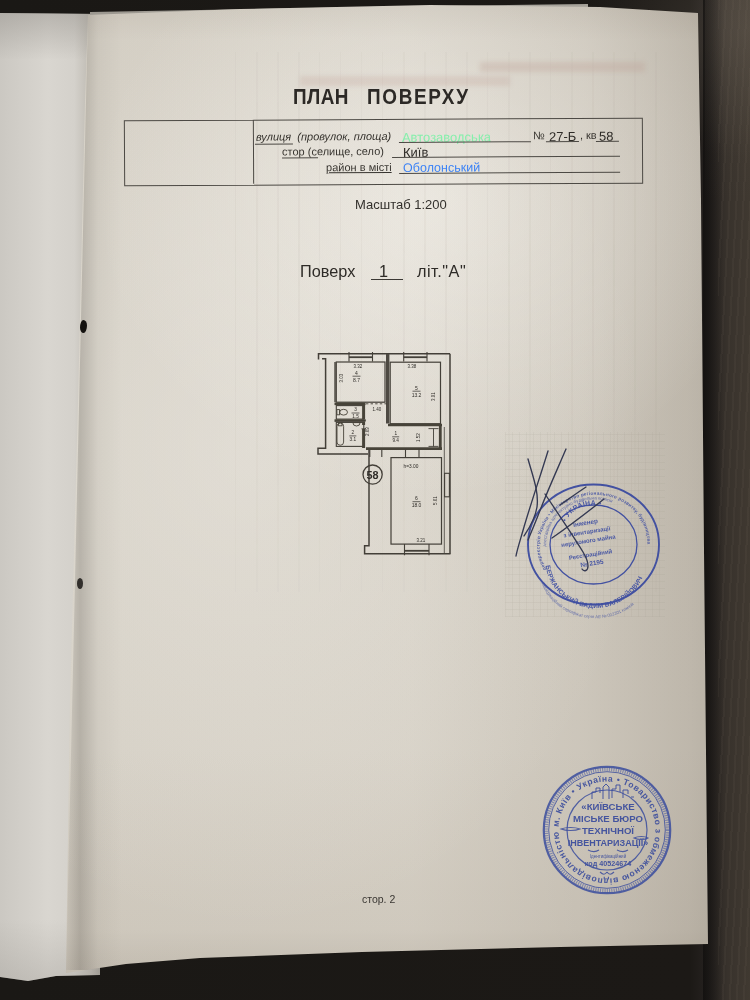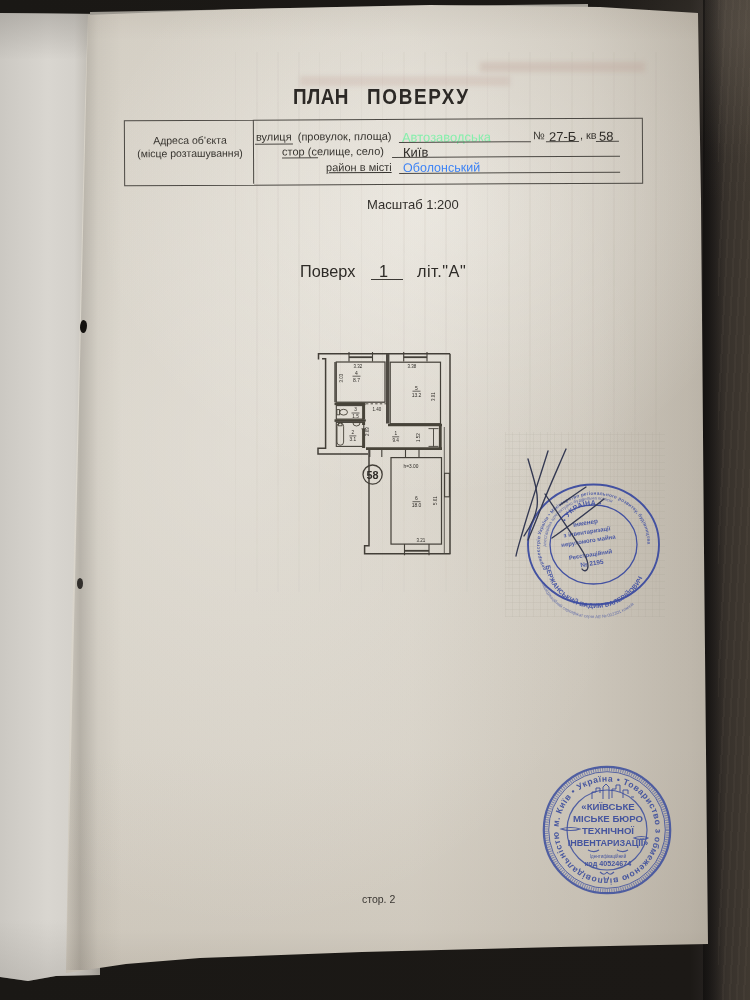--- a/index.html
+++ b/index.html
@@ -62,23 +62,22 @@
 
 <div class="abs" style="left:293px;top:84.5px;font-size:21.5px;font-weight:700;letter-spacing:0.5px;color:#2c2926;transform:scaleX(.88);transform-origin:0 0;">ПЛАН</div>
 <div class="abs" style="left:367px;top:84.5px;font-size:21.5px;font-weight:700;letter-spacing:1.9px;color:#2c2926;transform:scaleX(.88);transform-origin:0 0;">ПОВЕРХУ</div>
 
 <div class="abs" style="left:0;top:0;width:750px;height:300px;transform:rotate(-0.3deg);transform-origin:383px 151px;">
 
 <div class="abs" style="left:124px;top:119px;width:517px;height:64px;border:1.2px solid #4c4944;"></div>
 
 <div class="abs" style="left:253px;top:119px;width:1.2px;height:64px;background:#4c4944;"></div>
 
-<div class="abs" style="left:126px;top:133px;width:128px;text-align:center;font-size:10.5px;color:#37342f;line-height:12.5px;">Адреса об’єкта<br>(місце розташування)</div>
-
-<div class="abs" style="left:256px;top:130px;font-size:11px;color:#37342f;">вулиця&nbsp; (провулок, площа)</div>
+
+<div class="abs" style="left:256px;top:130px;font-size:11px;color:#37342f;font-style:italic;">вулиця&nbsp; (провулок, площа)</div>
 <div class="abs" style="left:402px;top:130px;font-size:13px;color:#86efac;">Автозаводська</div>
 <div class="abs" style="left:533px;top:130px;font-size:11px;color:#37342f;">№</div>
 <div class="abs" style="left:549px;top:130px;font-size:13px;color:#2e2b27;">27-Б</div>
 <div class="abs" style="left:580px;top:130px;font-size:11px;color:#37342f;">, кв</div>
 <div class="abs" style="left:599px;top:130px;font-size:13px;color:#2e2b27;">58</div>
 
 <div class="abs" style="left:255px;top:142.6px;width:38px;height:1px;background:#4c4944;"></div>
 <div class="abs" style="left:399px;top:142.2px;width:132px;height:1px;background:#4c4944;"></div>
 <div class="abs" style="left:546px;top:141.8px;width:33px;height:1px;background:#4c4944;"></div>
 <div class="abs" style="left:596px;top:141.5px;width:23px;height:1px;background:#4c4944;"></div>
@@ -86,21 +85,21 @@
 <div class="abs" style="left:282px;top:144.5px;font-size:11px;color:#37342f;">стор (селище, село)</div>
 <div class="abs" style="left:403px;top:144.5px;font-size:13px;color:#2e2b27;">Київ</div>
 <div class="abs" style="left:282px;top:157px;width:36px;height:1px;background:#4c4944;"></div>
 <div class="abs" style="left:392px;top:156.8px;width:228px;height:1px;background:#4c4944;"></div>
 
 <div class="abs" style="left:326px;top:160.5px;font-size:11px;color:#37342f;text-decoration:underline;">район в місті</div>
 <div class="abs" style="left:403px;top:160.5px;font-size:12.5px;color:#3b82f6;">Оболонський</div>
 <div class="abs" style="left:399px;top:173px;width:221px;height:1px;background:#4c4944;"></div>
 </div>
 
-<div class="abs" style="left:355px;top:197px;font-size:13px;color:#33302c;margin-left:12px;">Масштаб 1:200</div>
+<div class="abs" style="left:355px;top:197px;font-size:13px;color:#33302c;">Масштаб 1:200</div>
 
 <div class="abs" style="left:300px;top:261.5px;font-size:16.3px;color:#2e2b27;">Поверх</div>
 <div class="abs" style="left:379px;top:261.5px;font-size:16.3px;color:#2e2b27;">1</div>
 <div class="abs" style="left:417px;top:261.5px;font-size:16.3px;letter-spacing:0.5px;color:#2e2b27;">літ."А"</div>
 <div class="abs" style="left:371px;top:279px;width:32px;height:1.2px;background:#3b3834;"></div>
 
 <svg class="abs" style="left:306px;top:344px;" width="150" height="216" viewBox="306 344 150 216">
   <g fill="none" stroke="#433f38" stroke-width="1.1">
 
     <path d="M318.5,359.5 L318.5,353.8 L450,353.8" stroke-width="1.5"></path>

